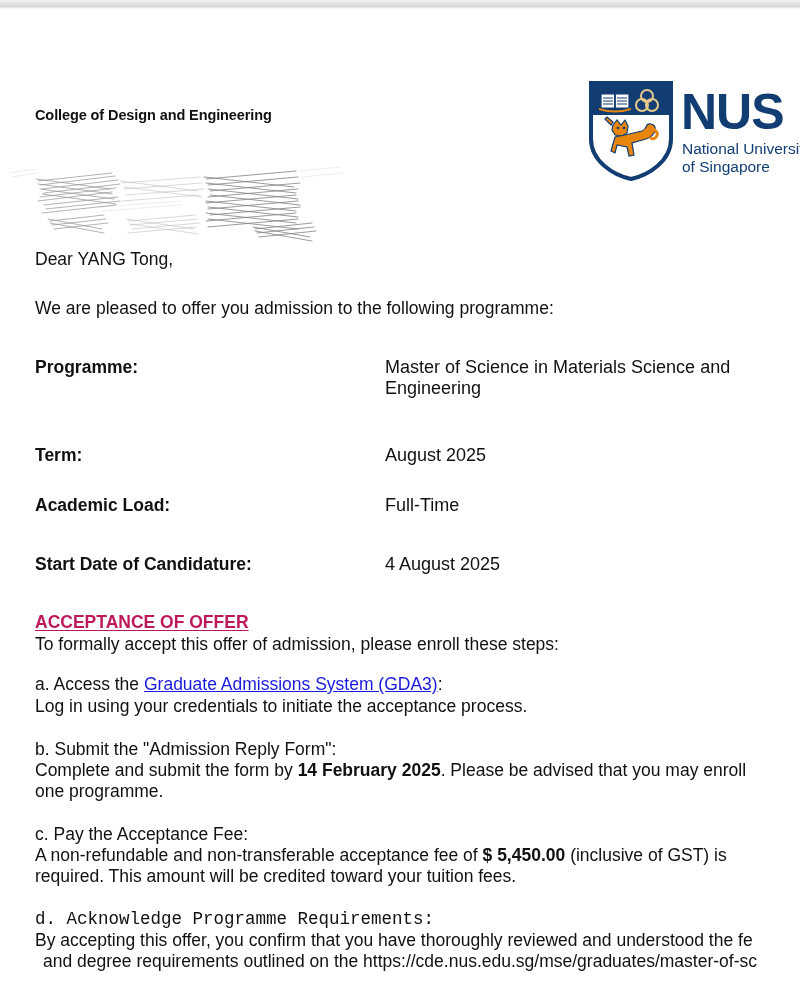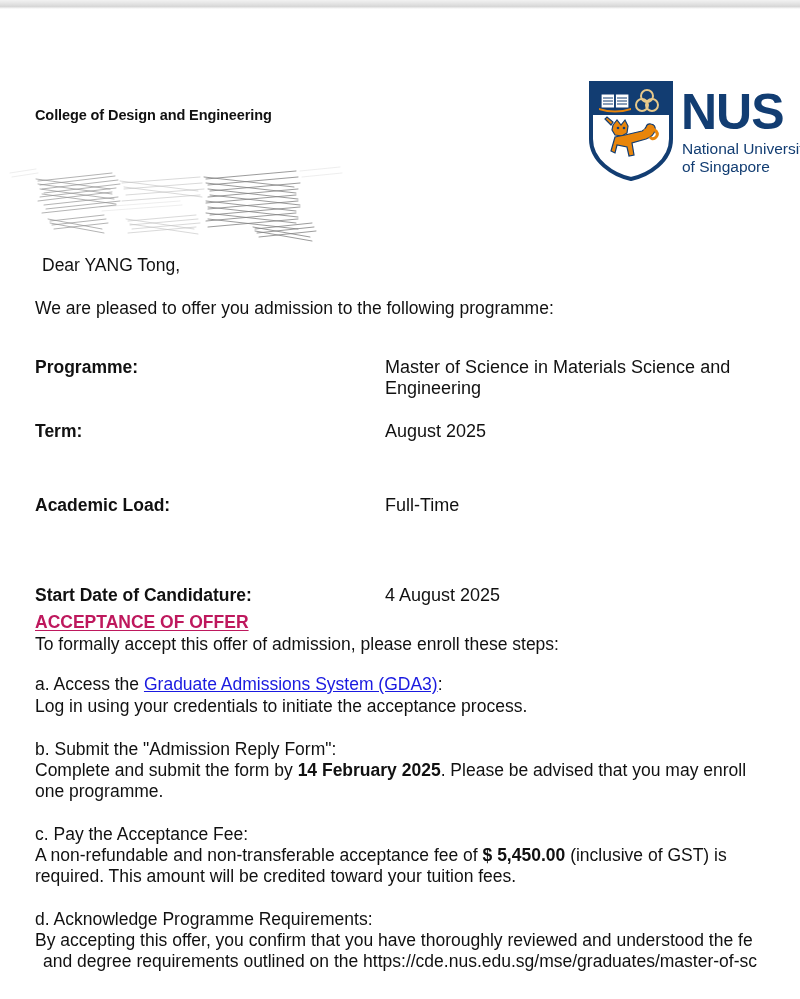--- a/index.html
+++ b/index.html
@@ -76,21 +76,21 @@
   }
   .ln {
     position: absolute;
     left: 35px;
     font-size: 17.5px;
     line-height: 22px;
     color: #111;
     white-space: nowrap;
   }
   .b { font-weight: bold; }
-  .salutation { top: 245px; margin-left: 7px; }
+  .salutation { top: 239px; }
   .intro { top: 288px; }
 
   
   .det-label {
     position: absolute;
     left: 35px;
     font-size: 17.5px;
     font-weight: bold;
     color: #111;
     white-space: nowrap;
@@ -99,25 +99,25 @@
     position: absolute;
     left: 385px;
     font-size: 18px;
     line-height: 21px;
     color: #111;
     width: 400px;
   }
   .row-programme .det-label,
   .row-programme .det-value { top: 348px; }
   .row-term .det-label,
-  .row-term .det-value { top: 412px; }
+  .row-term .det-value { top: 436px; }
   .row-load .det-label,
   .row-load .det-value { top: 486px; }
   .row-start .det-label,
-  .row-start .det-value { top: 545px; margin-top: 31px; }
+  .row-start .det-value { top: 545px; }
 
   
   .section-head {
     position: absolute;
     left: 35px;
     top: 603px;
     font-size: 17.5px;
     font-weight: bold;
     text-decoration: underline;
     text-underline-offset: 2px;
@@ -128,21 +128,21 @@
   .s-intro { top: 625px; }
 
   .step-a-1 { top: 665px; }
   .step-a-2 { top: 687px; }
   .step-b-1 { top: 730px; }
   .step-b-2 { top: 751px; }
   .step-b-3 { top: 772px; }
   .step-c-1 { top: 815px; }
   .step-c-2 { top: 836px; }
   .step-c-3 { top: 857px; }
-  .step-d-1 { top: 900px; }
+  .step-d-1 { top: 900px; font-family: Liberation Mono, monospace; }
   .step-d-2 { top: 921px; }
   .step-d-3 { top: 942px; margin-left: 8px; }
   .step-d-4 { top: 1018px; }
 
   a.doclink {
     color: #1a1ae0;
     text-decoration: underline;
     text-underline-offset: 1px;
   }
 </style>

